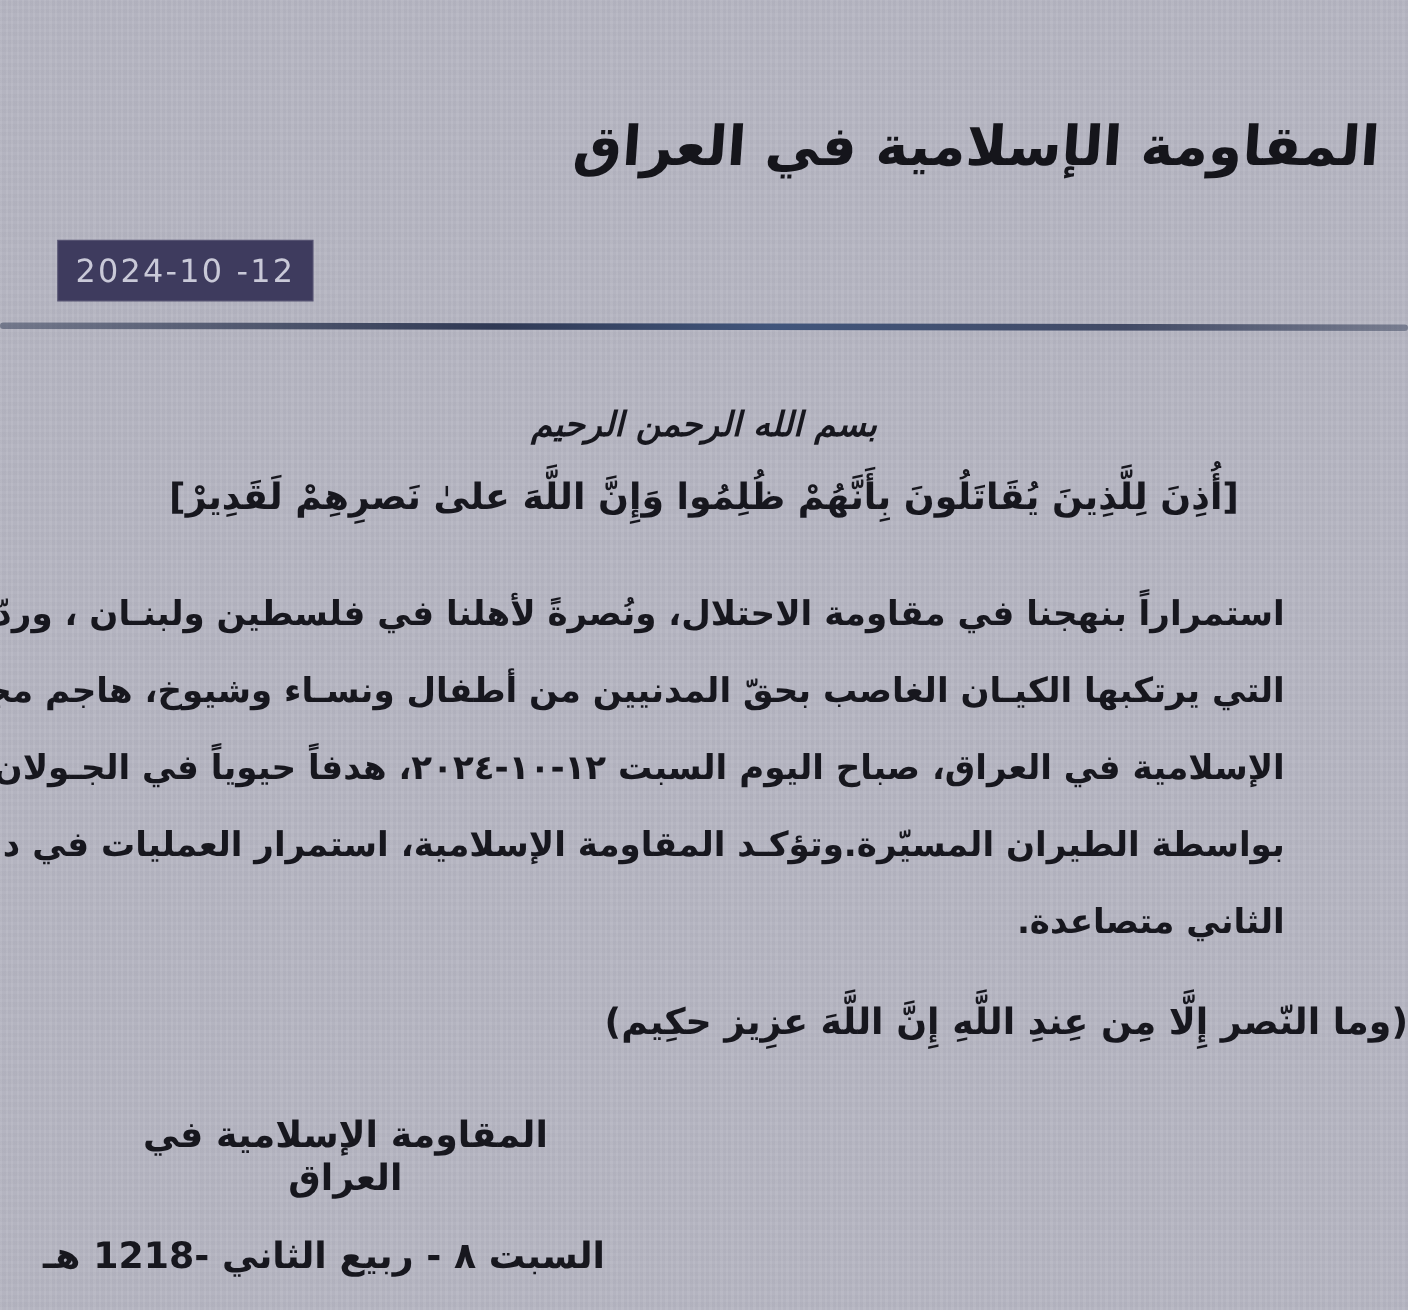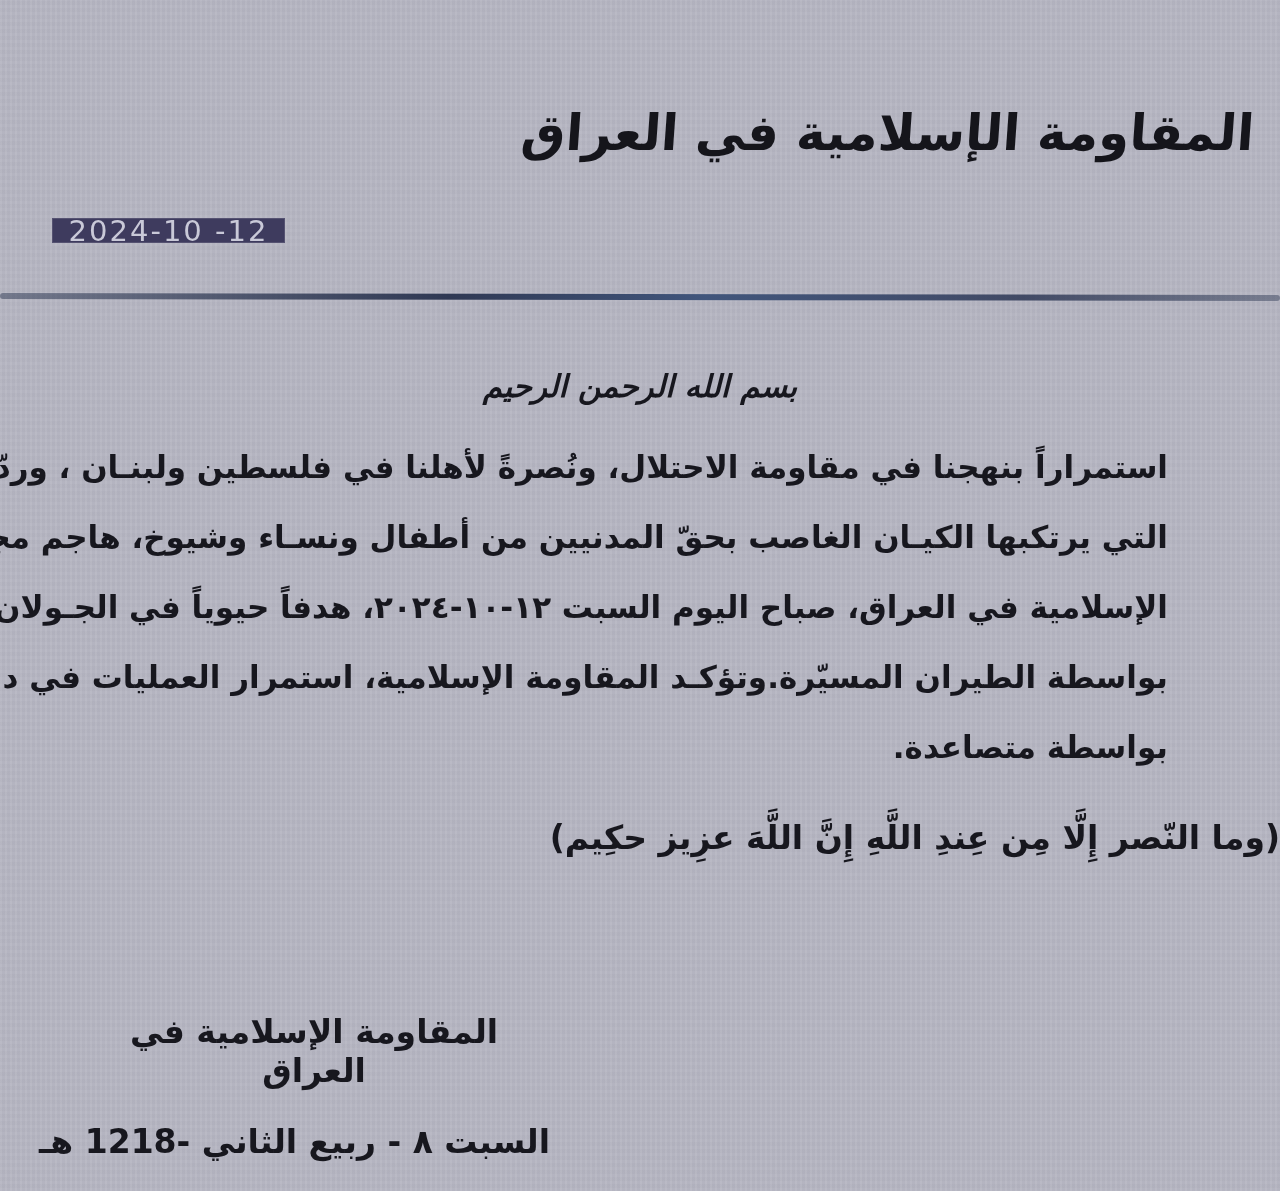--- a/index.html
+++ b/index.html
@@ -40,21 +40,21 @@
     transform: skewX(-4deg);
     color: #15151b;
     white-space: nowrap;
   }
 
   .date-badge {
     position: absolute;
     left: 52px;
     top: 218px;
     width: 233px;
-    height: 25px;
+    height: 56px;
     background: #3e3b5e;
     color: #c9c9d8;
     font-size: 29px;
     letter-spacing: 2px;
     direction: ltr;
     display: flex;
     align-items: center;
     justify-content: center;
     box-shadow: 0 0 0 1px rgba(255,255,255,0.12) inset;
   }
@@ -153,27 +153,28 @@
   <div class="logo">المقاومة الإسلامية في العراق</div>
 
   <div class="date-badge">2024-10 -12</div>
 
   <div class="divider"></div>
 
   <div class="content">
 
     <div class="bismillah">بسم الله الرحمن الرحيم</div>
 
+    <div class="verse-top">[أُذِنَ لِلَّذِينَ يُقَاتَلُونَ بِأَنَّهُمْ ظُلِمُوا وَإِنَّ اللَّهَ علىٰ نَصرِهِمْ لَقَدِيرْ]</div>
 
     <div class="body-paragraph">
       <div class="body-line">استمراراً بنهجنا في مقاومة الاحتلال، ونُصرةً لأهلنا في فلسطين ولبنـان ، وردّاً على المجـازر</div>
       <div class="body-line">التي يرتكبها الكيـان الغاصب بحقّ المدنيين من أطفال ونسـاء وشيوخ، هاجم مجاهدو المقاومة</div>
       <div class="body-line">الإسلامية في العراق، صباح اليوم السبت ١٢-١٠-٢٠٢٤، هدفاً حيوياً في الجـولان المحتـل ،</div>
       <div class="body-line">بواسطة الطيران المسيّرة.وتؤكـد المقاومة الإسلامية، استمرار العمليات في دكّ معاقل الأعداء</div>
-      <div class="body-line last">بواسطة متصاعدة.</div>
+      <div class="body-line last">الثاني متصاعدة.</div>
     </div>
 
     <div class="verse-bottom">(وما النّصر إِلَّا مِن عِندِ اللَّهِ  إِنَّ اللَّهَ عزِيز حكِيم)</div>
 
   </div>
 
   <div class="signature-block">
     <div class="signature-name">المقاومة الإسلامية في العراق</div>
     <div class="hijri-date">السبت ٨ - ربيع الثاني -1218 هـ</div>
   </div>

